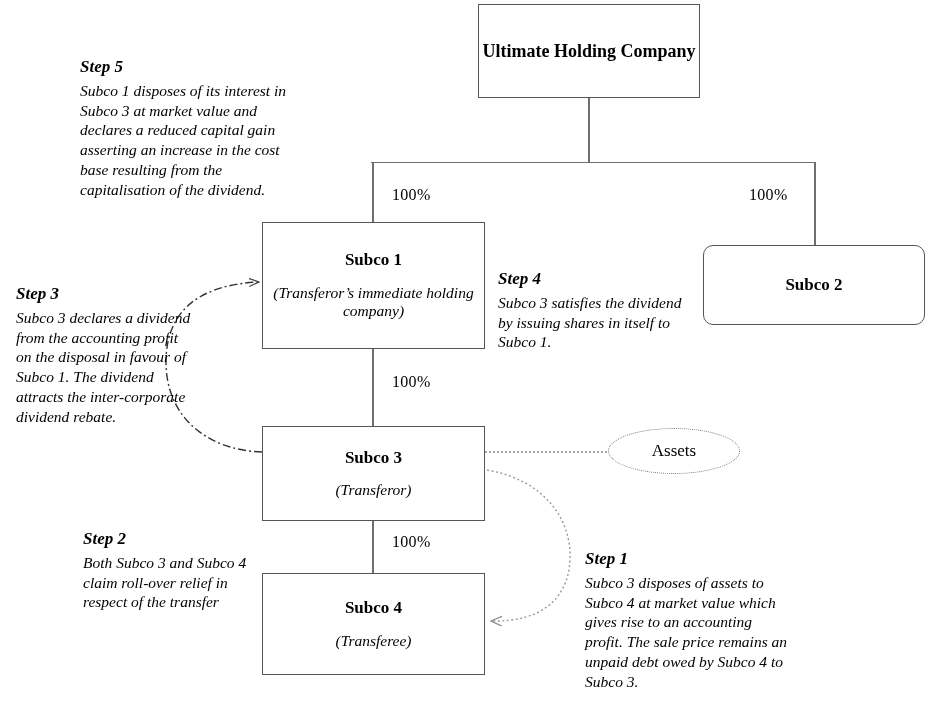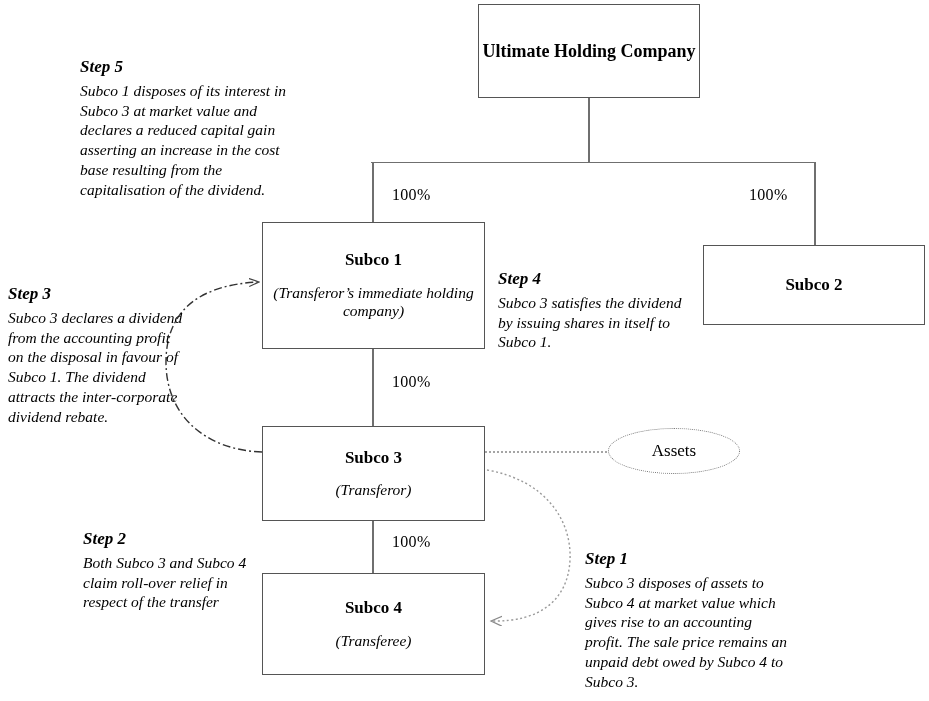--- a/index.html
+++ b/index.html
@@ -38,21 +38,21 @@
     font-style: italic;
     font-size: 15.5px;
     line-height: 1.18;
     margin-top: 14px;
     padding: 0 6px;
   }
 
   #box-uhc      { left: 478px; top: 4px;   width: 222px; height: 94px; }
   #box-uhc .title { font-size: 18px; }
   #box-subco1   { left: 262px; top: 222px; width: 223px; height: 127px; }
-  #box-subco2   { left: 703px; top: 245px; width: 222px; height: 80px; }
+  #box-subco2   { left: 703px; top: 245px; width: 222px; height: 80px; border-radius: 10px; }
   #box-subco3   { left: 262px; top: 426px; width: 223px; height: 95px; }
   #box-subco4   { left: 262px; top: 573px; width: 223px; height: 102px; }
 
   
   #assets-ellipse {
     position: absolute;
     left: 608px;
     top: 428px;
     width: 132px;
     height: 46px;
@@ -104,21 +104,21 @@
   .step .step-head {
     font-weight: bold;
     font-style: italic;
     font-size: 17px;
     display: block;
     margin-bottom: 3px;
   }
   .step .step-body { display: block; }
 
   #step5 { left: 80px;  top: 28px;  width: 215px; }
-  #step3 { left: 8px;   top: 255px; width: 175px; }
+  #step3 { left: 16px;   top: 255px; width: 175px; }
   #step4 { left: 498px; top: 240px; width: 195px; }
   #step2 { left: 83px;  top: 500px; width: 175px; }
   #step1 { left: 585px; top: 520px; width: 205px; }
 
   
   #overlay {
     position: absolute;
     left: 0;
     top: 0;
     width: 929px;

